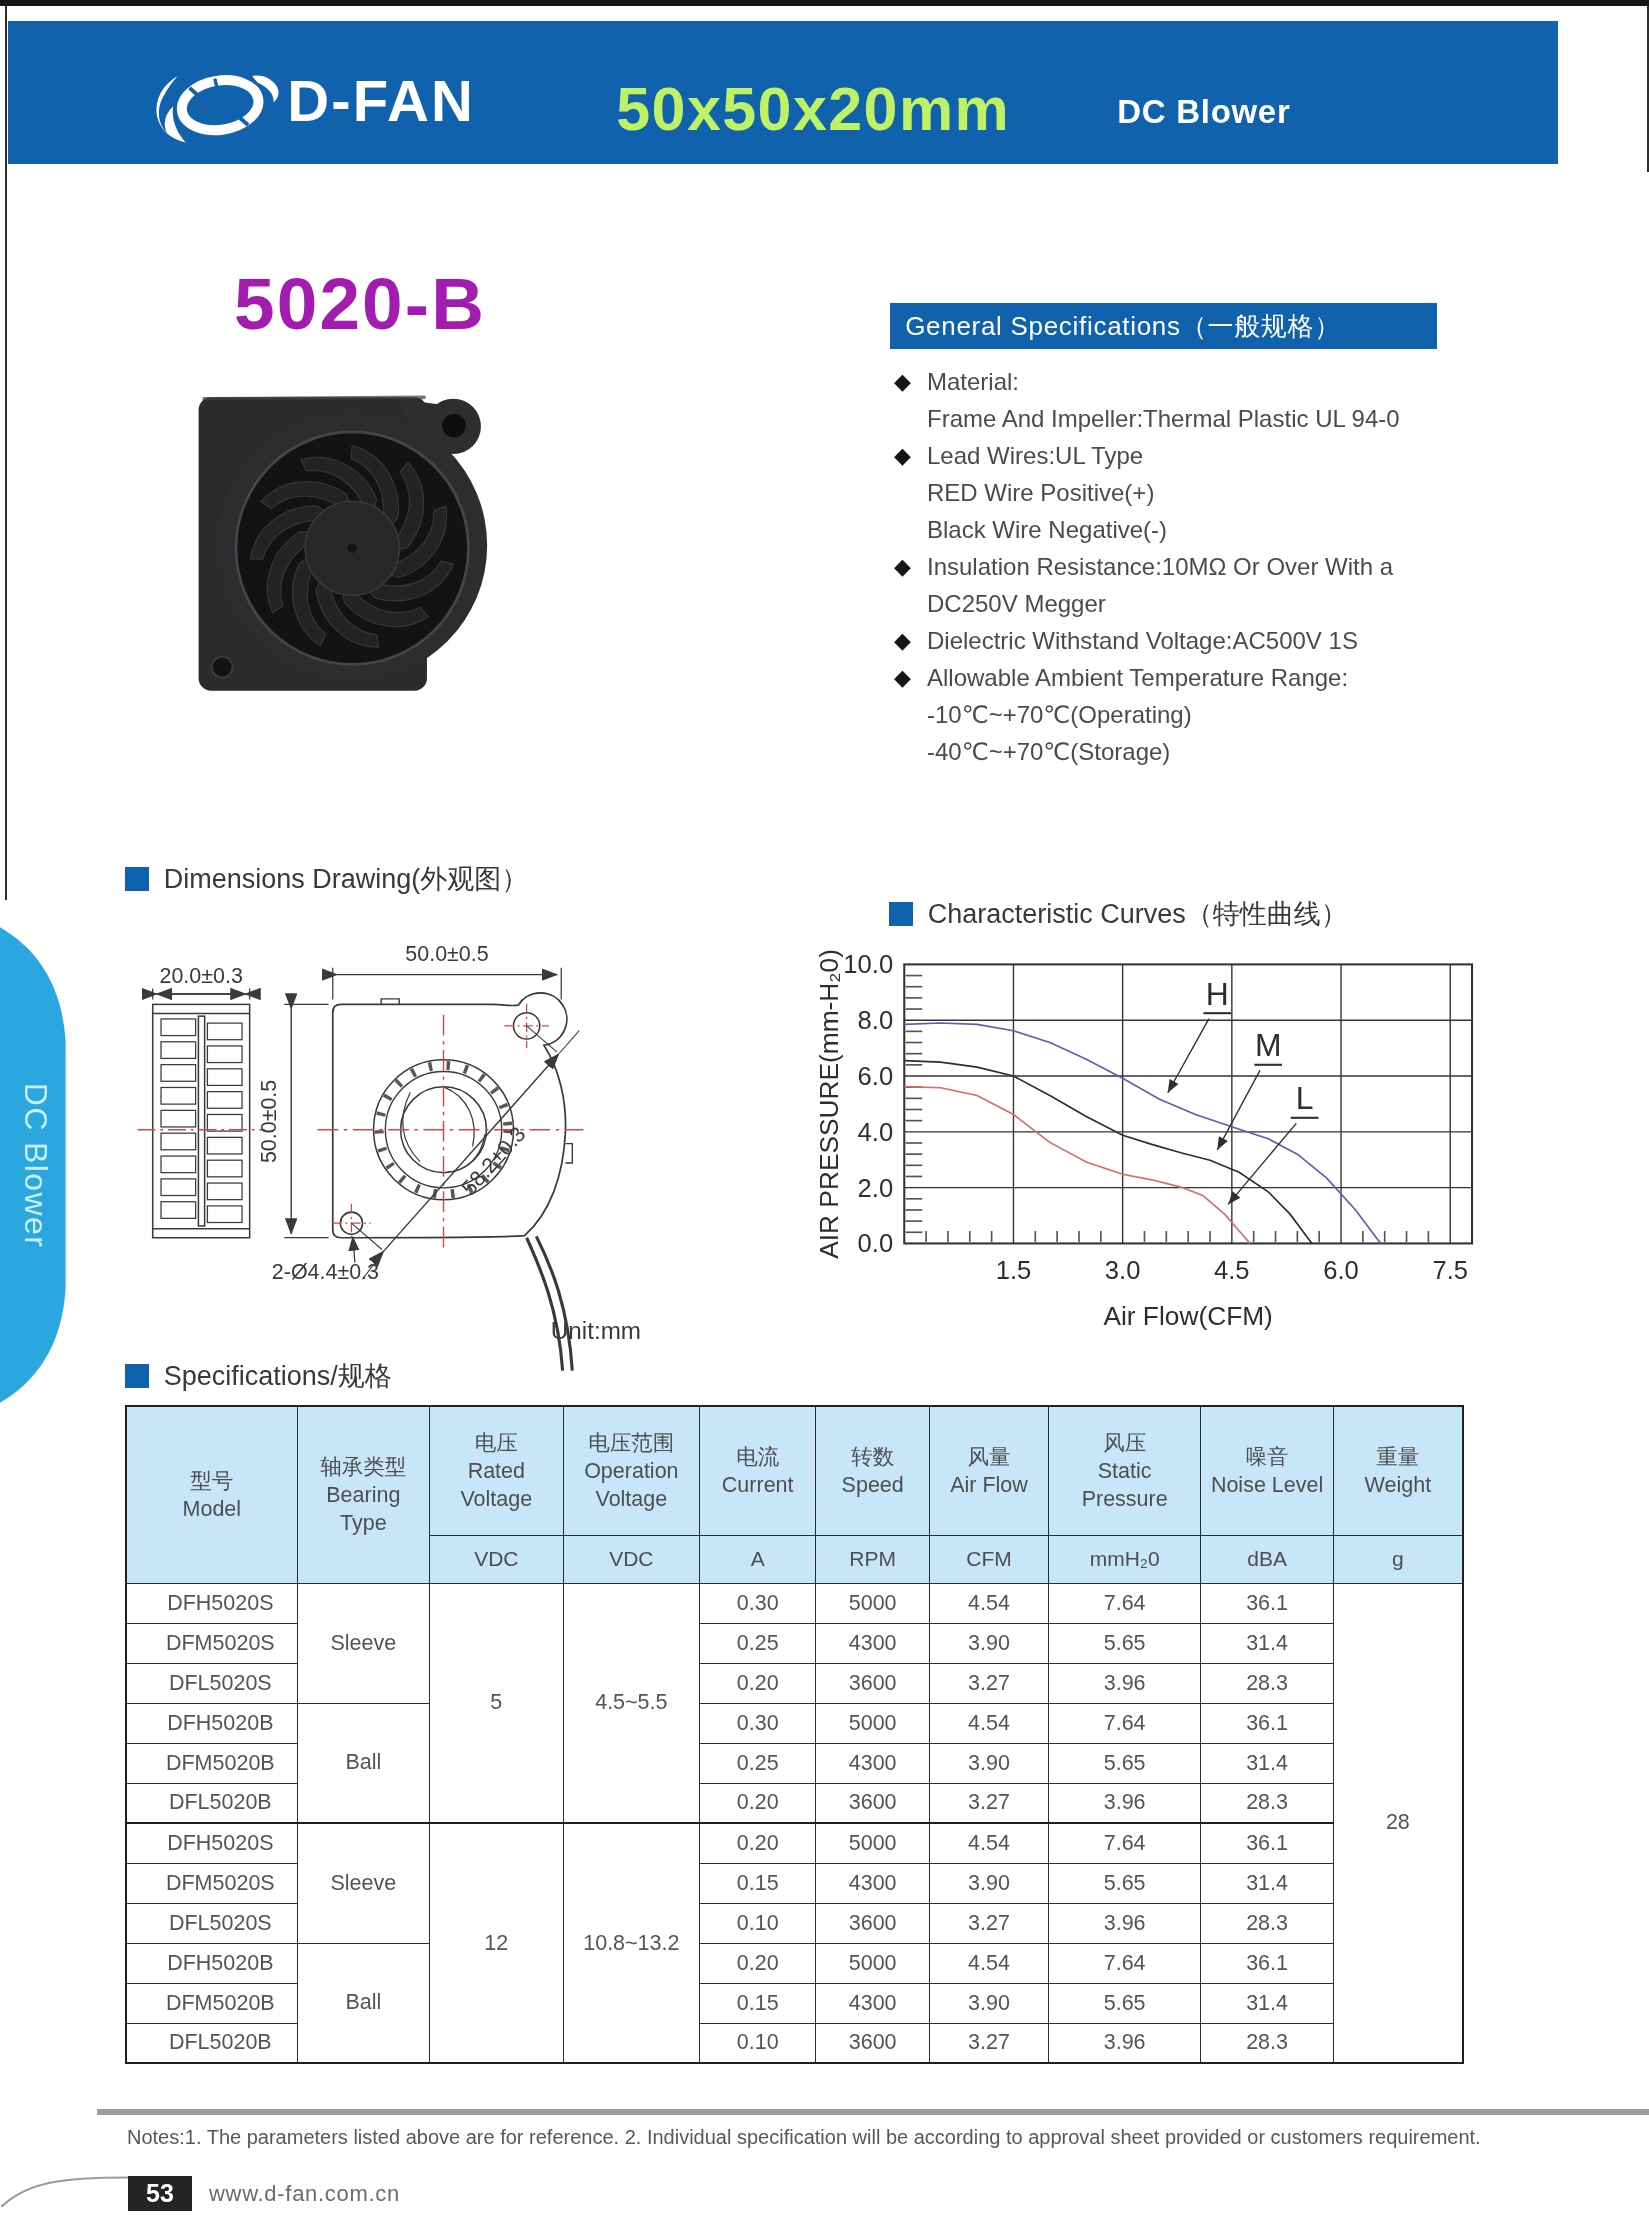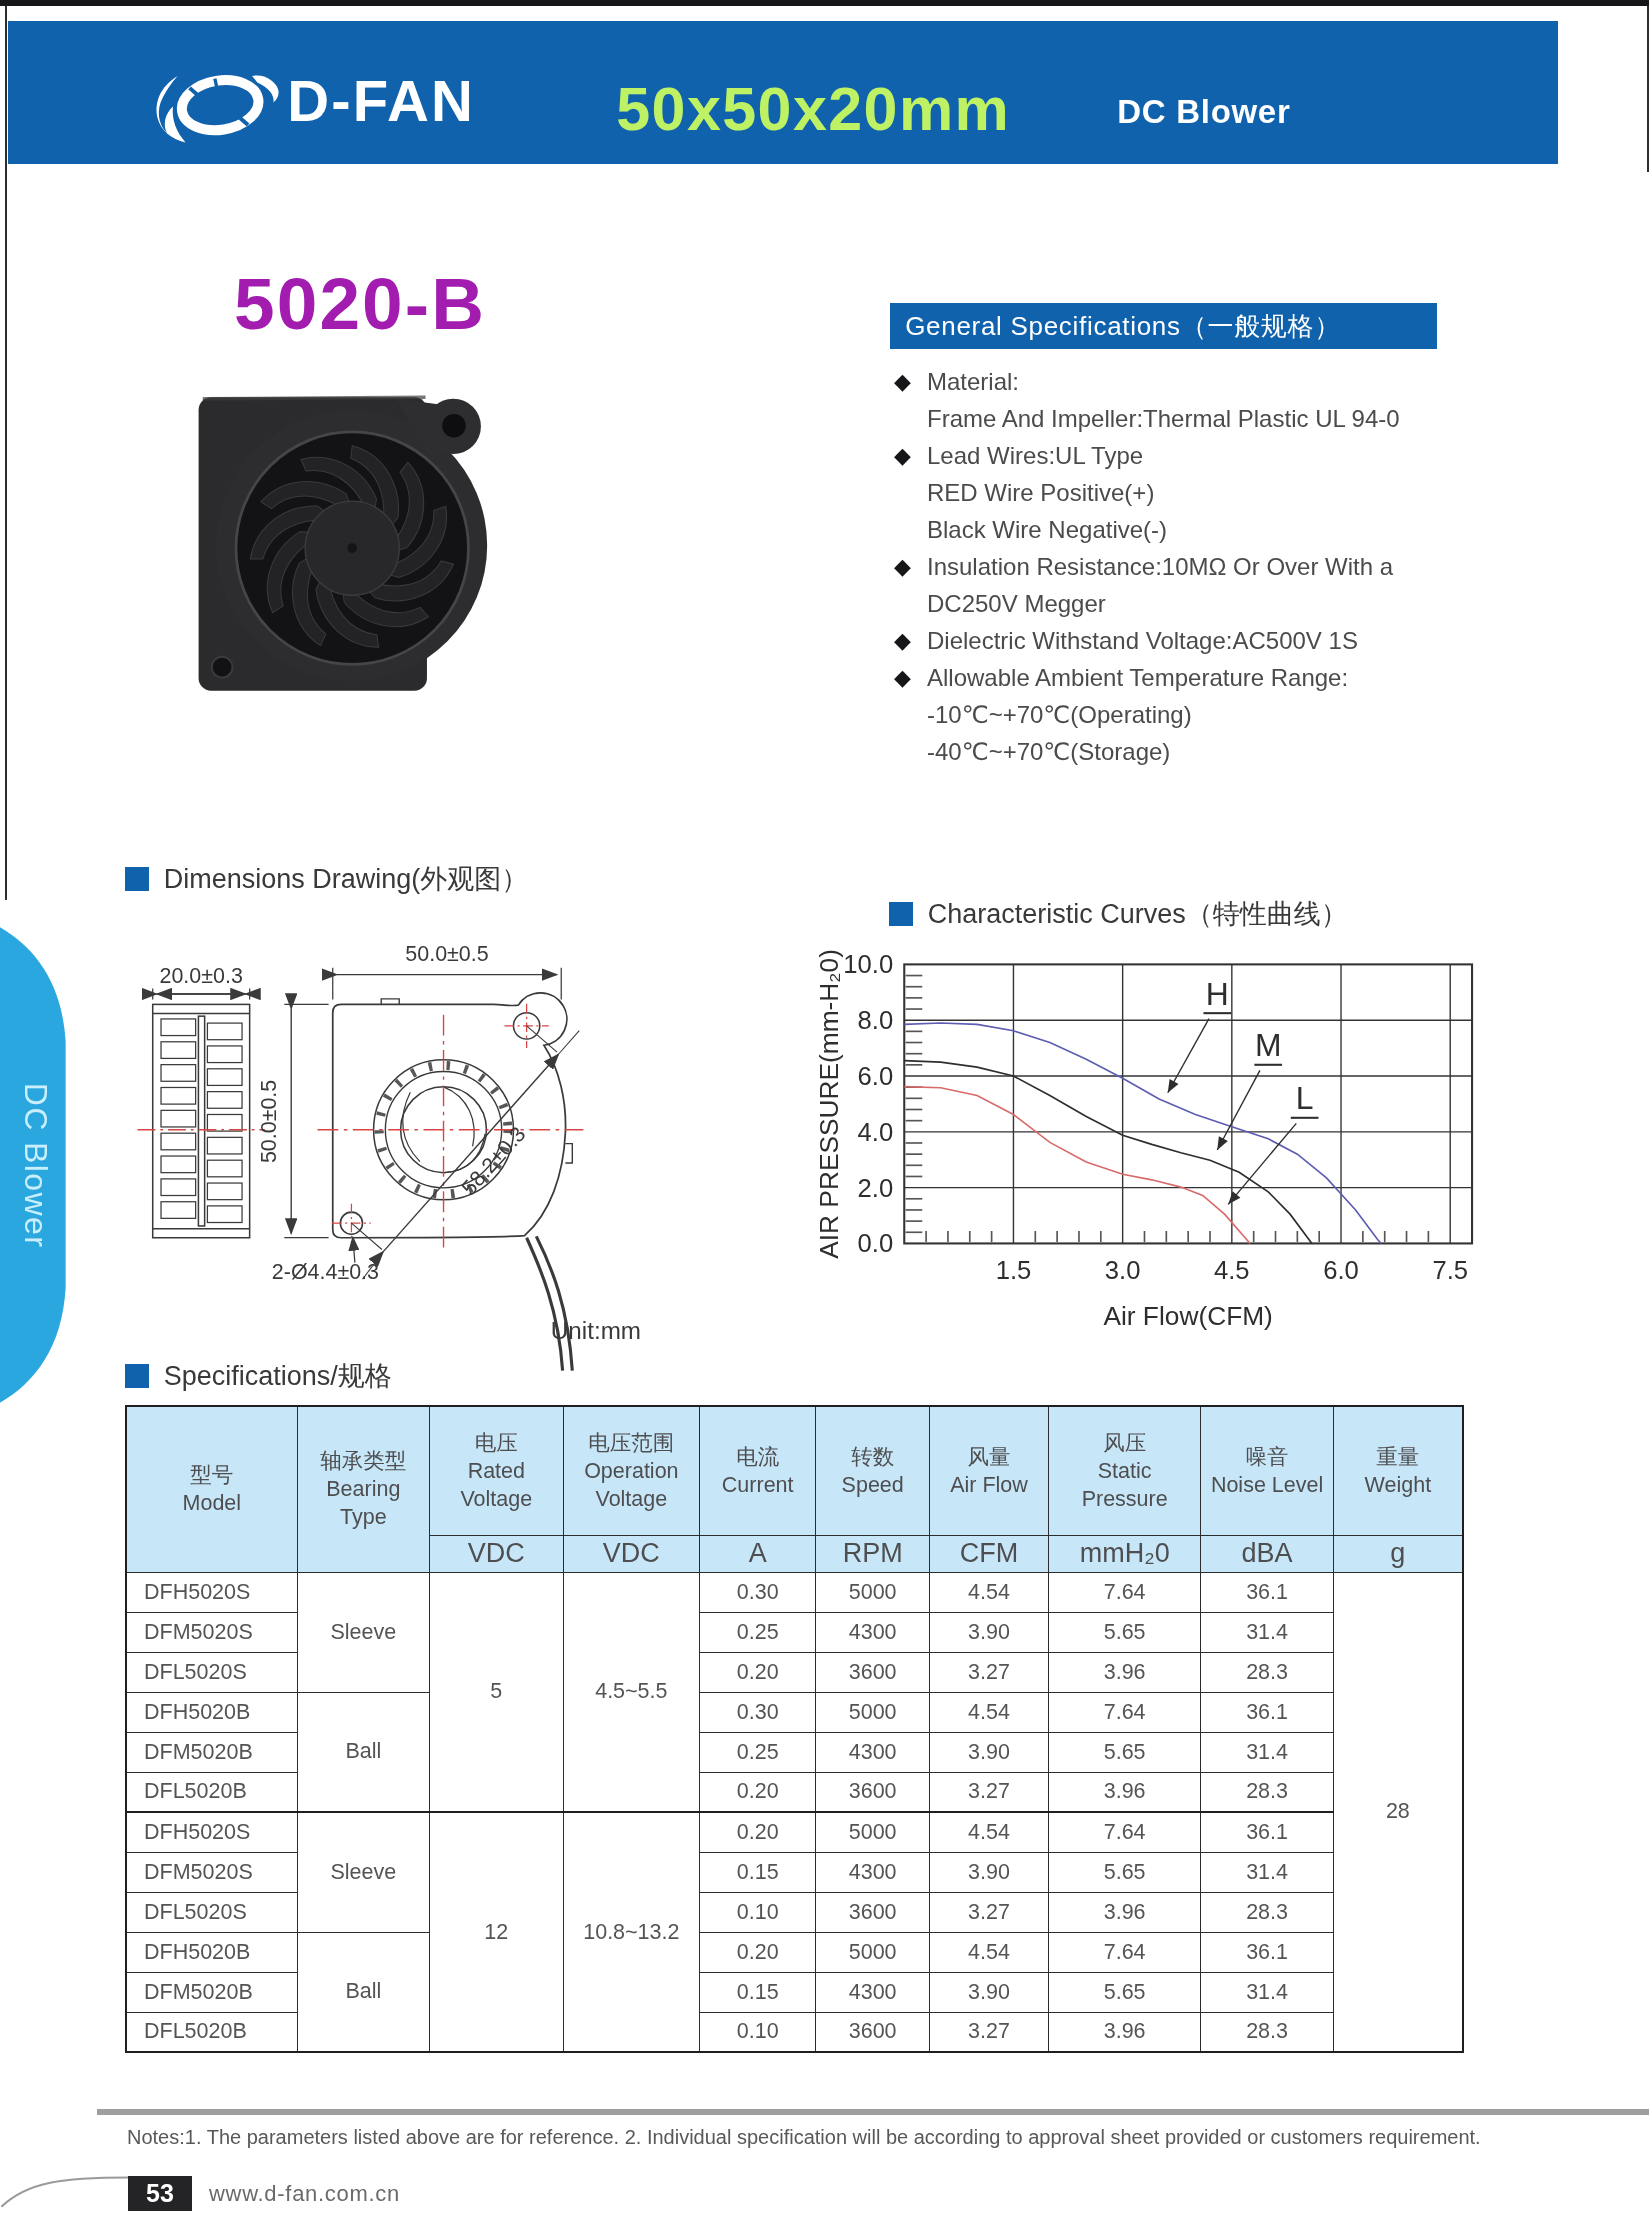--- a/index.html
+++ b/index.html
@@ -53,25 +53,25 @@
   .dims-svg   { position:absolute; left:111px;  top:922px; }
   .curves-svg { position:absolute; left:814px; top:918px; }
 
   
   .spec-table { position:absolute; left:125px; top:1405px; width:1339px;
                 border-collapse:collapse; table-layout:fixed; }
   .spec-table th, .spec-table td { border:1.4px solid #2c2c2e; }
   .spec-table { border:2.1px solid #1f1f21; }
   .spec-table thead th { background:#C7E7F8; font-weight:normal; color:#4e4e50; }
   .spec-table .h1 th { height:129px; }
-  .spec-table .h2 th { height:37px; font-size:27px; }
+  .spec-table .h2 th { height:48px; font-size:21px; }
   .spec-table .cn { font-size:21.5px; line-height:28px; }
   .spec-table .en { font-size:21.5px; line-height:28px; }
   .spec-table tbody td { height:40px; font-size:21.5px; color:#545457; text-align:center; }
-  .spec-table tbody td.model { text-align:left; padding-left:17px; }
+  .spec-table tbody td.model { text-align:center; padding-left:17px; }
   .spec-table tbody tr.sep td { border-top:2.8px solid #1f1f21; }
 
   
   .foot-rule { position:absolute; left:97px; top:2109px; width:1553px; height:6.2px; background:#9e9e9e; }
   .notes { position:absolute; left:127px; top:2126px; width:1517px; font-size:20px; color:#585858; }
   .foot-curve { position:absolute; left:0; top:2162px; }
   .pageno { position:absolute; left:128px; top:2176px; width:64px; height:35px; background:#242426;
             color:#ffffff; font-size:25px; font-weight:700; text-align:center; line-height:35px; }
   .site { position:absolute; left:209px; top:2181px; font-size:22px; color:#6a6a6c; letter-spacing:0.7px; }
 </style>

